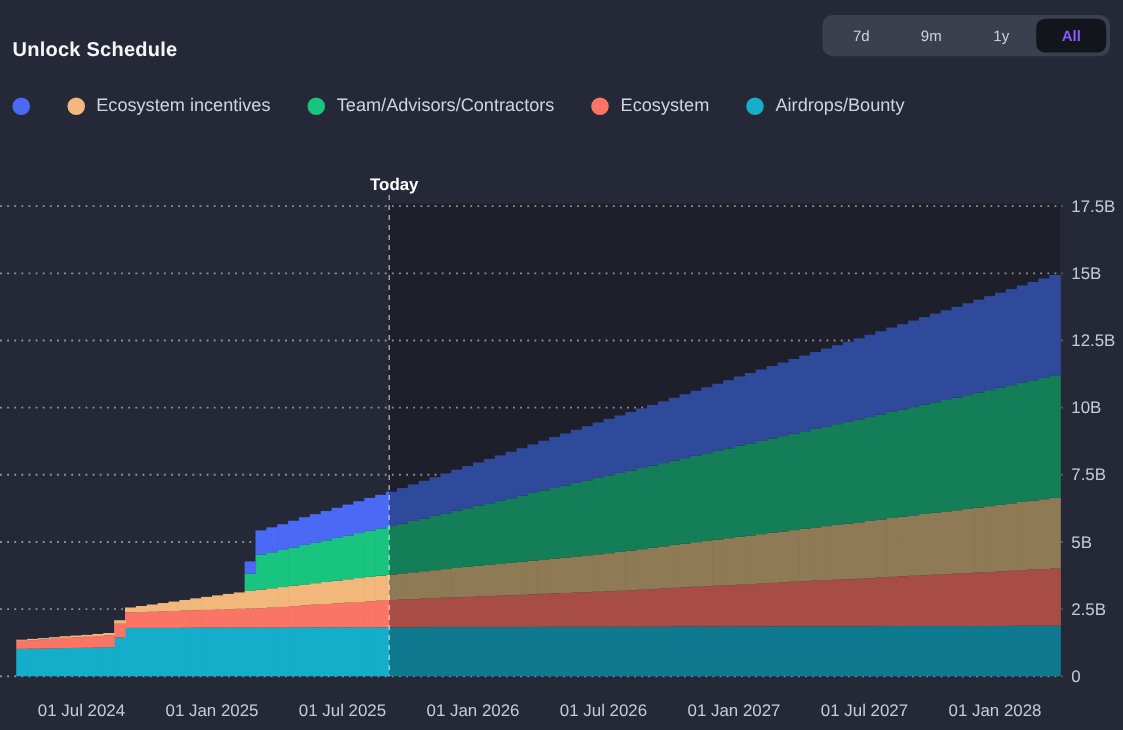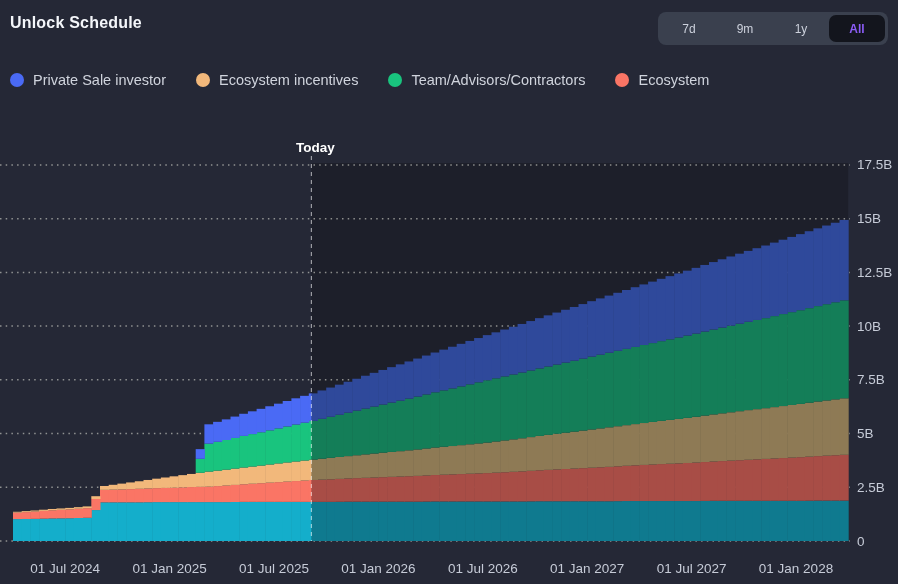--- a/index.html
+++ b/index.html
@@ -1,19 +1,19 @@
 <!DOCTYPE html>
 <html><head>
 <meta charset="utf-8">
 <style>
   html,body{margin:0;padding:0;background:#252836;}
   body{width:898px;height:584px;font-family:"Liberation Sans",sans-serif;overflow:hidden;}
   .app{position:relative;width:898px;height:584px;background:#252836;}
   .header{display:flex;justify-content:space-between;align-items:flex-start;padding:12px 10px 0 10px;}
-  .title{font-size:16px;font-weight:700;color:#f4f6fa;margin:2px 0 0 0;letter-spacing:.2px;}
+  .title{font-size:16px;font-weight:700;color:#f4f6fa;margin:20px 0 0 0;letter-spacing:.2px;}
   .range-group{display:flex;background:#3a404e;border-radius:8px;padding:3px;}
   .range-btn{width:56px;height:27px;border:none;background:transparent;color:#ccd1dc;
              font-size:12px;font-family:"Liberation Sans",sans-serif;border-radius:7px;cursor:pointer;}
   .range-btn.active{background:#13151d;color:#8b5cf6;font-weight:700;}
   .legend{display:flex;flex-wrap:wrap;align-items:center;padding:25px 10px 0 10px;column-gap:30px;row-gap:7px;max-width:878px;}
   .legend-item{display:flex;align-items:center;gap:9px;font-size:14.5px;color:#d0d4dd;cursor:pointer;height:20px;}
   .legend-dot{width:14px;height:14px;border-radius:50%;flex:0 0 auto;}
   #chart-svg{position:absolute;top:140px;left:0;}
   text{font-family:"Liberation Sans",sans-serif;}
 </style>
@@ -26,33 +26,36 @@
     <div class="range-group">
         <button class="range-btn">7d</button>
         <button class="range-btn">9m</button>
         <button class="range-btn">1y</button>
         <button class="range-btn active">All</button>
       </div>
   </div>
   <div class="legend">
       <div class="legend-item">
         <span class="legend-dot" style="background: rgb(74, 106, 245);"></span>
-        <span>Private Sale investor</span>
       </div>
       <div class="legend-item">
         <span class="legend-dot" style="background: rgb(242, 184, 123);"></span>
         <span>Ecosystem incentives</span>
       </div>
       <div class="legend-item">
         <span class="legend-dot" style="background: rgb(25, 196, 126);"></span>
         <span>Team/Advisors/Contractors</span>
       </div>
       <div class="legend-item">
         <span class="legend-dot" style="background: rgb(250, 117, 101);"></span>
         <span>Ecosystem</span>
+      </div>
+      <div class="legend-item">
+        <span class="legend-dot" style="background: rgb(20, 174, 203);"></span>
+        <span>Airdrops/Bounty</span>
       </div>
     </div>
   <svg id="chart-svg" width="898" height="444" viewBox="0 140 898 444" xmlns="http://www.w3.org/2000/svg">
       <rect x="311.40999999999997" y="163" width="536.79" height="378" fill="#000000" fill-opacity="0.21"></rect>
       <line x1="0" x2="850" y1="541" y2="541" stroke="#e9e9df" stroke-opacity="0.55" stroke-width="1.5" stroke-dasharray="1.5 4.2"></line>
       <text x="857" y="545.5" fill="#c6cbd7" font-size="13.5">0</text>
       <line x1="0" x2="850" y1="487.275" y2="487.275" stroke="#e9e9df" stroke-opacity="0.55" stroke-width="1.5" stroke-dasharray="1.5 4.2"></line>
       <text x="857" y="491.775" fill="#c6cbd7" font-size="13.5">2.5B</text>
       <line x1="0" x2="850" y1="433.55" y2="433.55" stroke="#e9e9df" stroke-opacity="0.55" stroke-width="1.5" stroke-dasharray="1.5 4.2"></line>
       <text x="857" y="438.05" fill="#c6cbd7" font-size="13.5">5B</text>

